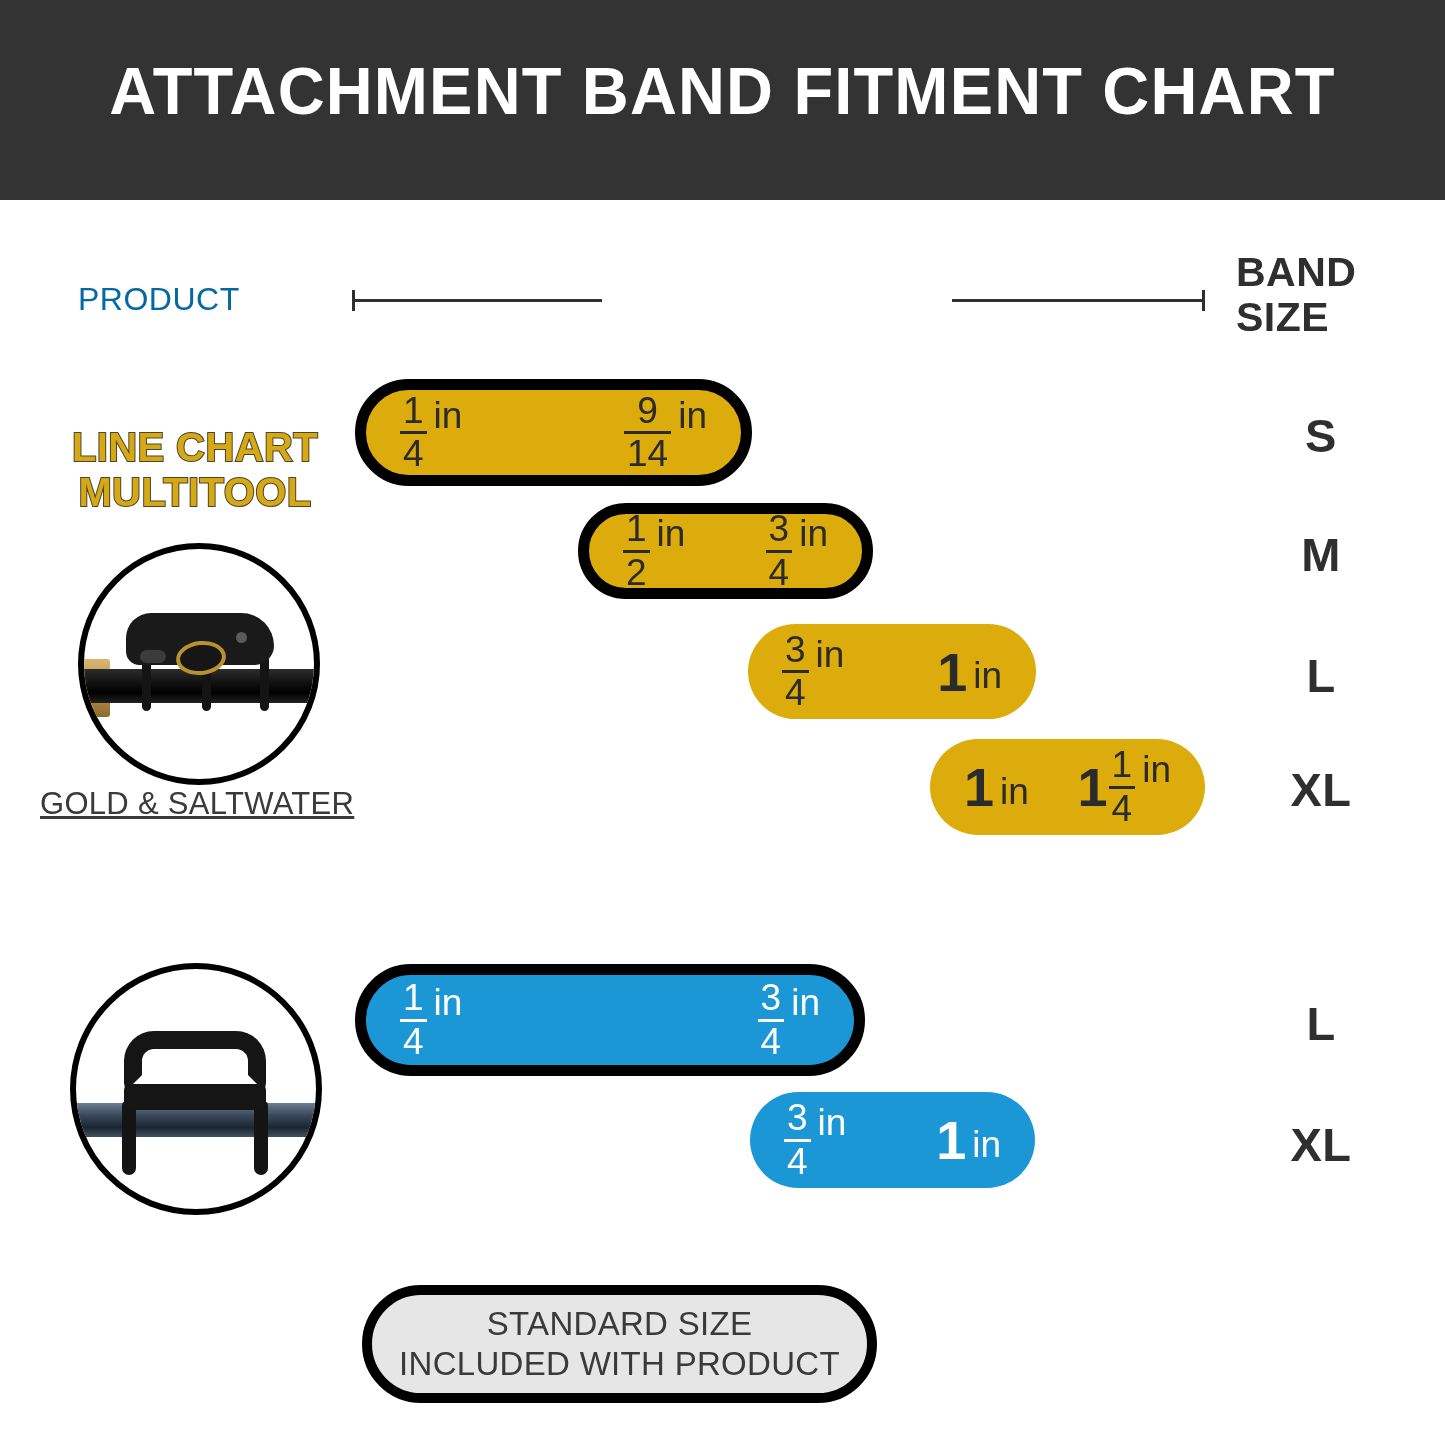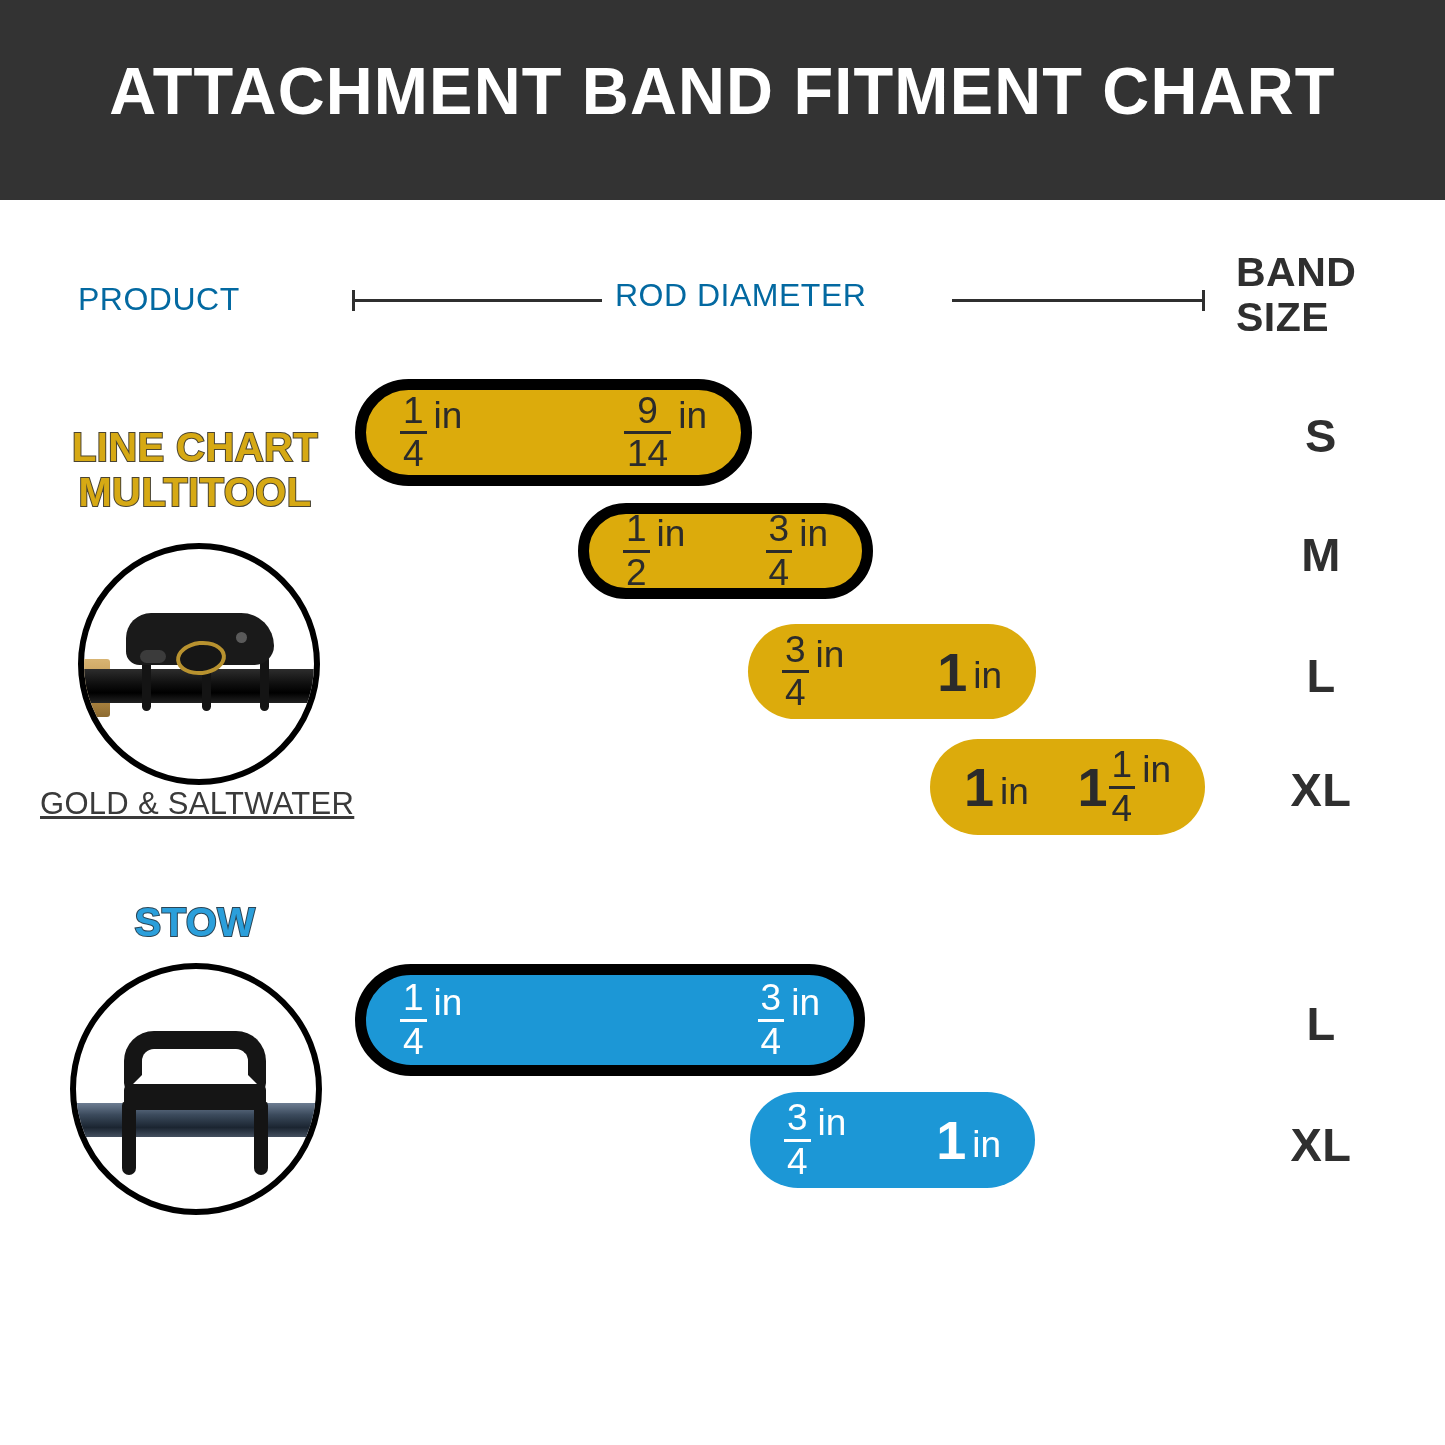--- a/index.html
+++ b/index.html
@@ -317,21 +317,20 @@
 </style>
 </head>
 <body>
 
 <div id="page">
 
   <div class="header-bar"></div>
   <div class="header-title">ATTACHMENT BAND FITMENT CHART</div>
 
   <div class="col-head" id="product-head">PRODUCT</div>
-  <div class="col-head" id="rod-head">ROD DIAMETER</div>
   <div id="band-head">BAND
 SIZE</div>
 
   <div class="rule" id="rule-left"></div>
   <div class="rule" id="rule-right"></div>
   <div class="tick" id="tick-left"></div>
   <div class="tick" id="tick-right"></div>
 
   <div class="product-title" id="lc-title">LINE CHART
 MULTITOOL</div>
@@ -409,21 +408,20 @@
       </span>
       <span class="unit">in</span>
     </span>
   </div>
 
   <div class="band-size" style="top:408px;">S</div>
   <div class="band-size" style="top:527px;">M</div>
   <div class="band-size" style="top:648px;">L</div>
   <div class="band-size" style="top:762px;">XL</div>
 
-  <div class="product-title" id="stow-title">STOW</div>
   <div class="photo-circle" id="stow-photo">
     <div class="rod rod-blue" style="width:268px; top:56%;"></div>
     <div class="hook-leg" style="left:46px;"></div>
     <div class="hook-leg" style="left:178px;"></div>
     <div class="hook-arch"></div>
     <div class="hook-base"></div>
   </div>
 
   <div class="pill blue bordered" style="left:355px; top:964px; width:510px; height:112px;">
     <span class="meas">
@@ -452,14 +450,18 @@
     </span>
     <span class="meas">
       <span class="whole">1</span>
       <span class="unit lower">in</span>
     </span>
   </div>
 
   <div class="band-size" style="top:996px;">L</div>
   <div class="band-size" style="top:1117px;">XL</div>
 
+  <div id="legend-pill">
+    <div id="legend-text">STANDARD SIZE
+INCLUDED WITH PRODUCT</div>
+  </div>
 
 </div>
 
 </body></html>

